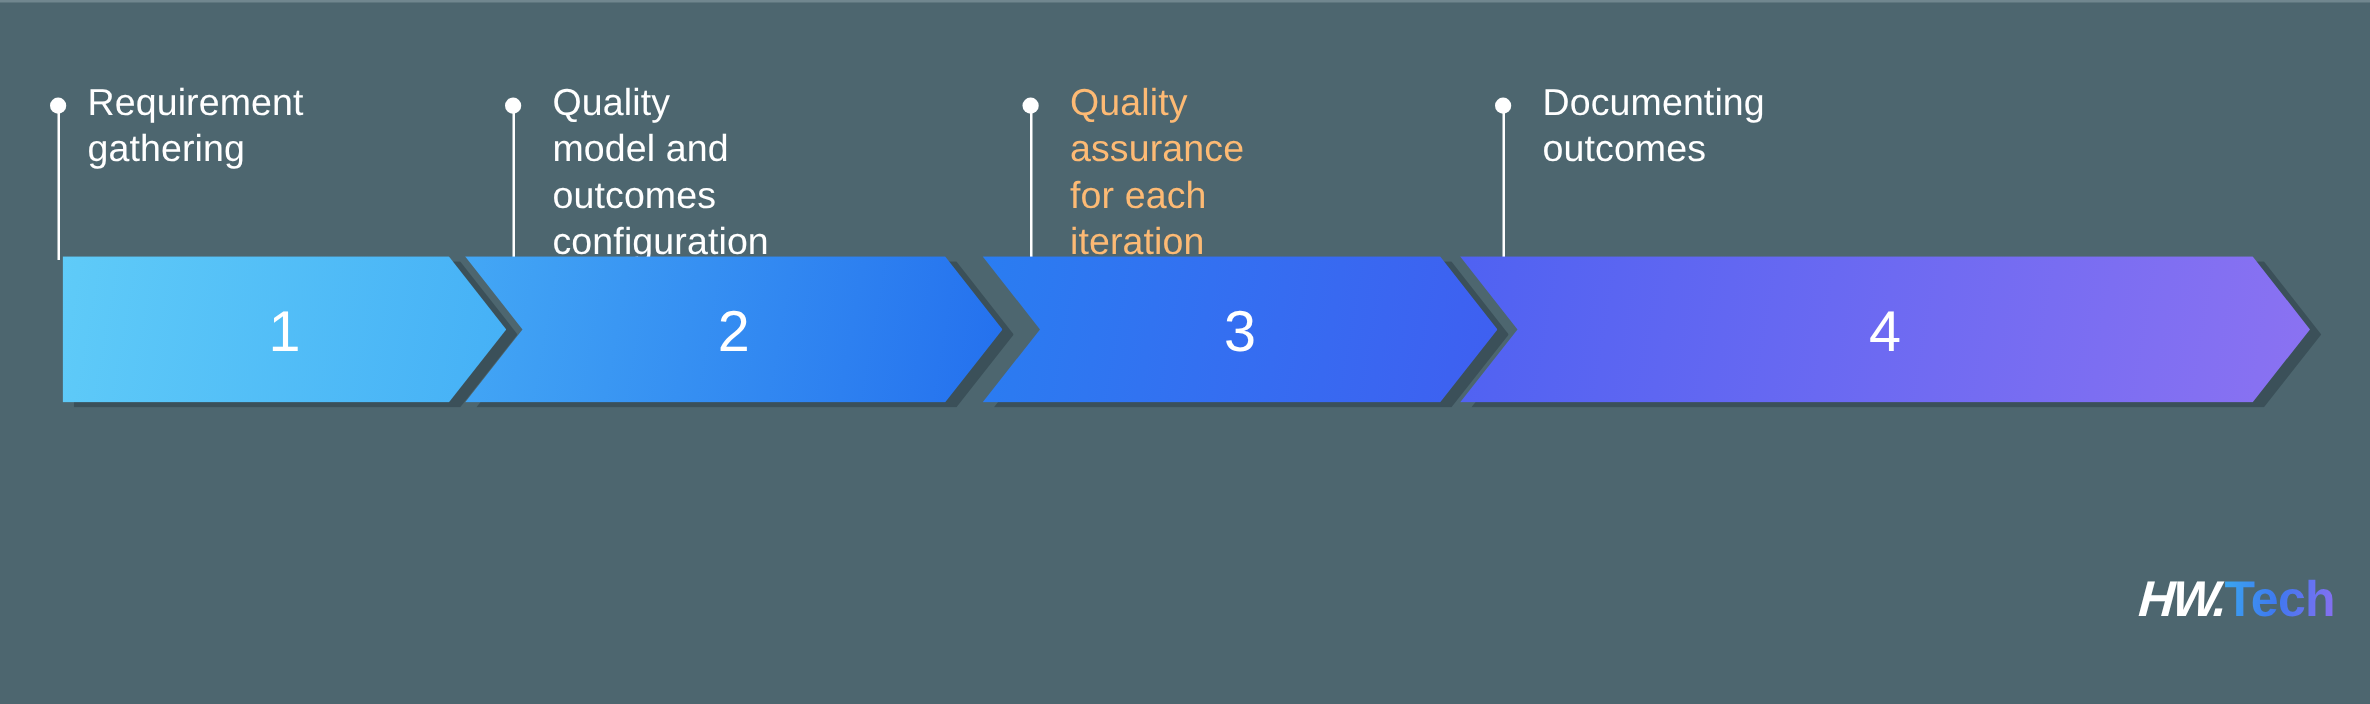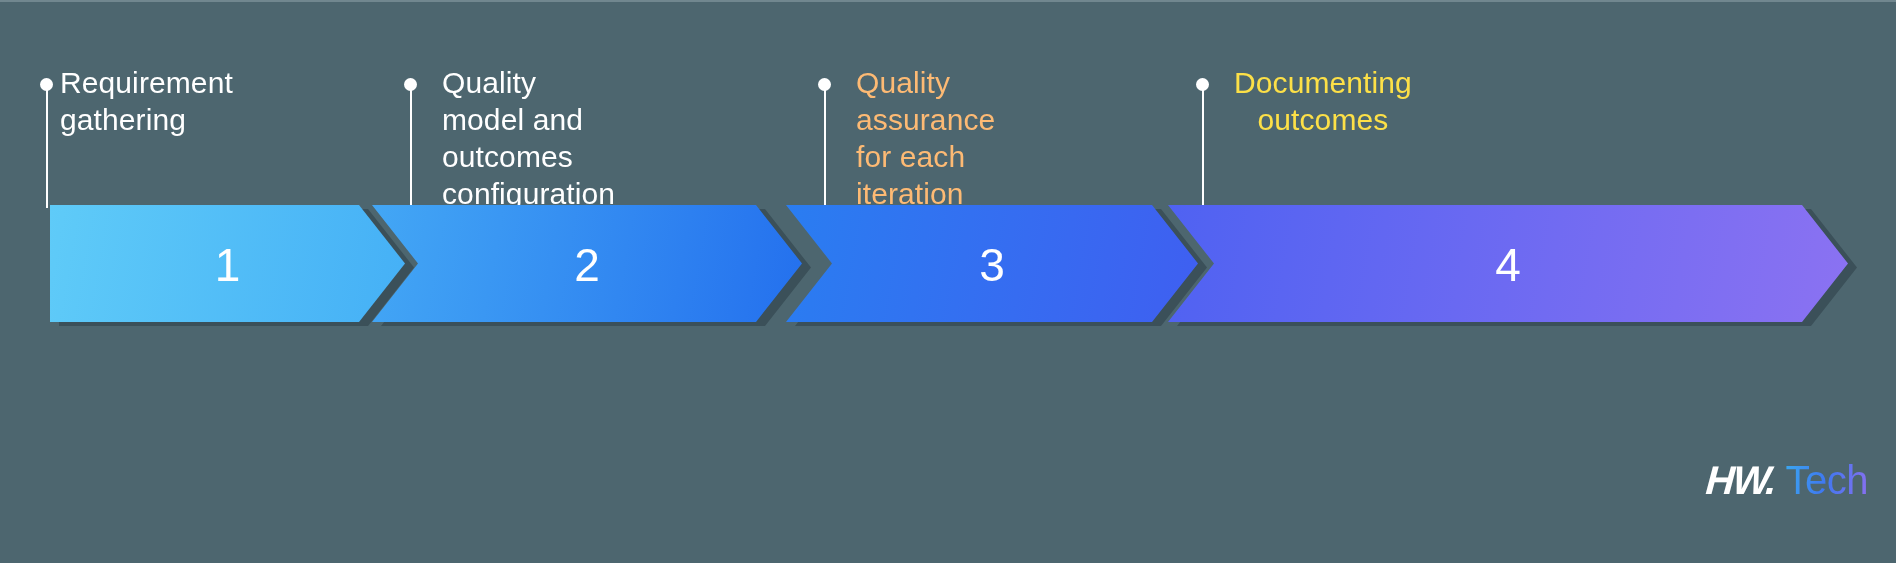--- a/index.html
+++ b/index.html
@@ -109,62 +109,62 @@
     letter-spacing: -1px;
   }
   .logo .hw {
     color: #ffffff;
     font-style: italic;
     font-weight: 700;
     letter-spacing: -2px;
     transform: skewX(-4deg);
   }
   .logo .tech {
-    margin-left: 11px;
-    font-weight: 400;
+    margin-left: 0;
+    font-weight: 700;
     letter-spacing: -.5px;
     background: linear-gradient(100deg, #3aa7f0 0%, #3f78f0 48%, #8b6ff0 100%);
     -webkit-background-clip: text;
     background-clip: text;
     color: transparent;
     -webkit-text-fill-color: transparent;
   }
 </style>
 </head>
 <body style="background: rgb(77, 102, 111);">
 
 <div id="stage" style="background: rgb(77, 102, 111); width: 1896px; height: 563px;">
 
   <div class="top-rule" style="background: rgb(143, 163, 170); width: 1896px;"></div>
 
   <div class="callout" style="left: 40px;">
     <span class="dot" style="background: rgb(255, 255, 255);"></span>
     <span class="stem" style="height: 118px; background: rgb(255, 255, 255);"></span>
-    <span class="ctext" style="left: 20px; color: rgb(255, 255, 255);">Requirement
+    <span class="ctext" style="left: 30px; color: rgb(255, 255, 255);">Requirement
 gathering</span>
   </div>
 
   <div class="callout" style="left: 404px;">
     <span class="dot" style="background: rgb(255, 255, 255);"></span>
     <span class="stem" style="height: 118px; background: rgb(255, 255, 255);"></span>
     <span class="ctext" style="left: 38px; color: rgb(255, 255, 255);">Quality model and
 outcomes configuration</span>
   </div>
 
   <div class="callout" style="left: 818px;">
     <span class="dot" style="background: rgb(255, 255, 255);"></span>
     <span class="stem" style="height: 118px; background: rgb(255, 255, 255);"></span>
     <span class="ctext" style="left: 38px; color: #fdba74;">Quality assurance
 for each iteration</span>
   </div>
 
   <div class="callout" style="left: 1196px;">
     <span class="dot" style="background: rgb(255, 255, 255);"></span>
     <span class="stem" style="height: 118px; background: rgb(255, 255, 255);"></span>
-    <span class="ctext" style="left: 38px; color: #fde047; text-align: center;">Documenting
+    <span class="ctext" style="left: 38px; color: #ffffff;">Documenting
 outcomes</span>
   </div>
 
   <div class="band">
 
     <div class="chev-shadow cp-first" style="left: 59px; width: 355px; top: 4px; background: rgb(59, 80, 89);"></div>
     <div class="chev-shadow cp-mid" style="left: 381px; width: 430px; top: 4px; background: rgb(59, 80, 89);"></div>
     <div class="chev-shadow cp-mid" style="left: 795px; width: 412px; top: 4px; background: rgb(59, 80, 89);"></div>
     <div class="chev-shadow cp-mid" style="left: 1177px; width: 680px; top: 4px; background: rgb(59, 80, 89);"></div>
 

